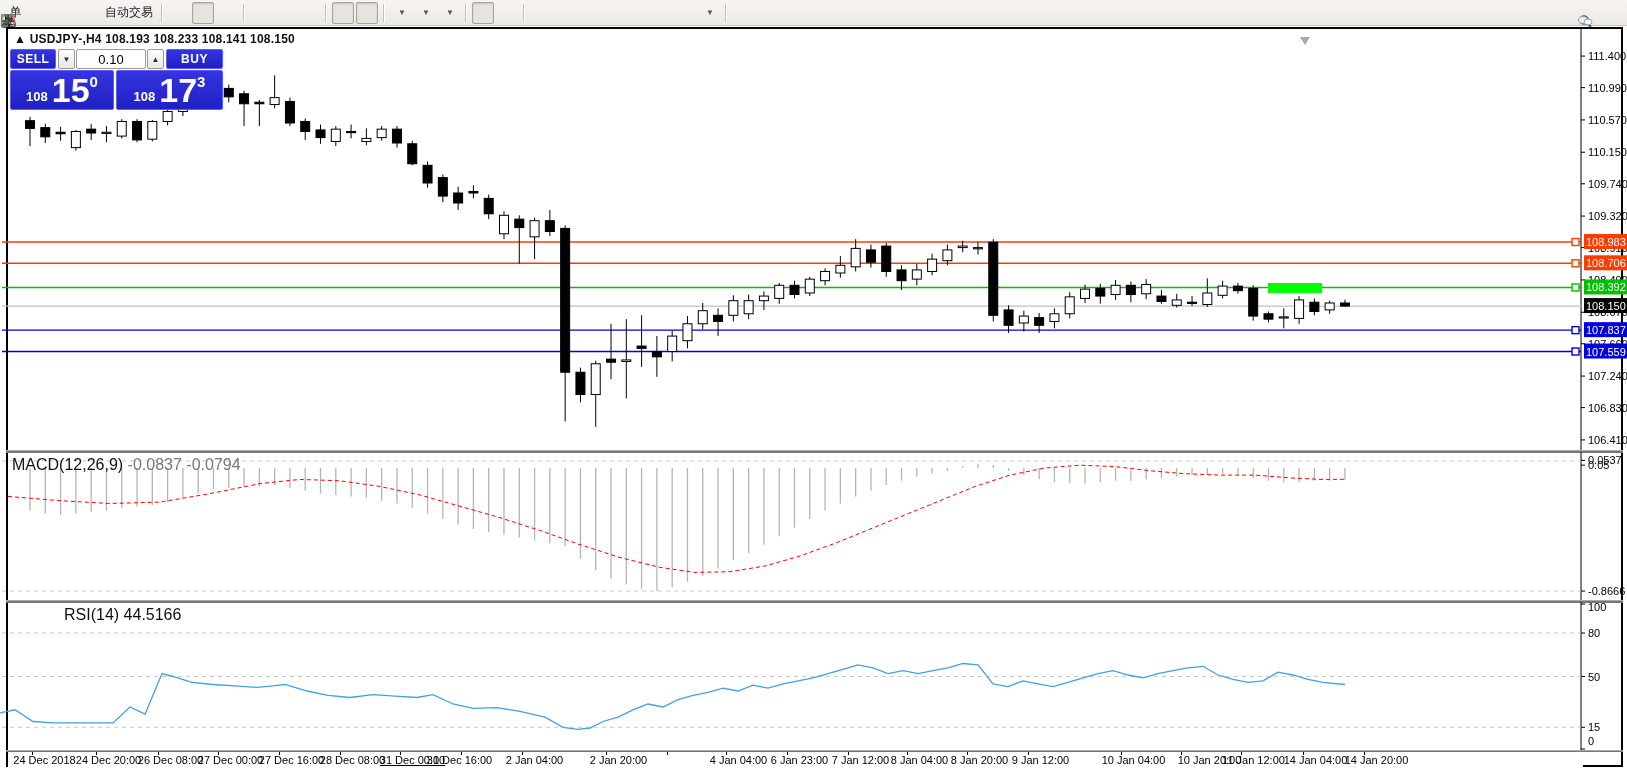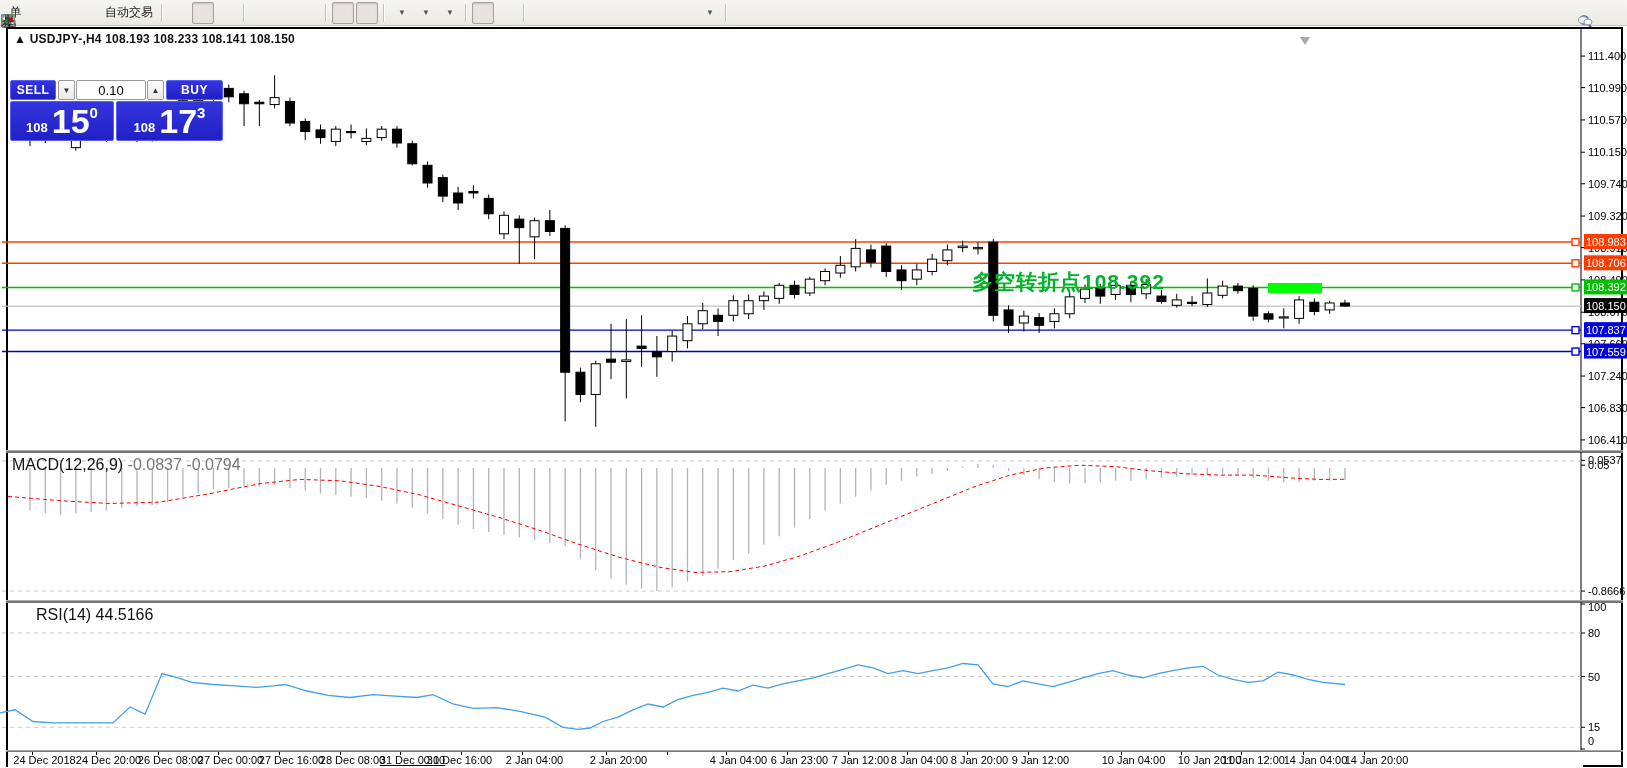--- a/index.html
+++ b/index.html
@@ -23,21 +23,21 @@
   .chart-frame{position:absolute;left:6px;top:27px;width:1617px;height:740px;
                border:2px solid #000;background:#fff;box-sizing:border-box;}
   .divider{position:absolute;left:6px;width:1617px;height:2px;background:#777;
            border-top:1px solid #aaa;}
   svg{position:absolute;left:0;}
   .chart-title{position:absolute;left:14px;top:32px;font-size:12px;font-weight:bold;
                color:#111;letter-spacing:.2px;}
   .panel-label{position:absolute;font-size:16px;color:#111;}
   .annotation{position:absolute;font-weight:bold;font-size:21px;letter-spacing:1px;}
   
-  .trade-panel{position:absolute;left:10px;top:47px;width:213px;height:63px;margin-top:31px;}
+  .trade-panel{position:absolute;left:10px;top:47px;width:213px;height:63px;}
   .tp-btn{position:absolute;background:linear-gradient(#3535e0,#2020c4);color:#fff;
           border:1px solid #5b5bff;border-radius:2px;display:flex;align-items:center;
           justify-content:center;box-sizing:border-box;cursor:default;}
   .tp-small{font-size:12px;font-weight:bold;letter-spacing:.5px;}
   .tp-spin{background:linear-gradient(#fdfdfd,#e8e8e8);color:#333;border:1px solid #9a9a9a;
            font-size:8px;}
   .tp-lot{background:#fff;color:#000;border:1px solid #9a9a9a;font-size:13px;
           justify-content:center;}
   .tp-big{font-weight:bold;}
   .tp-big .b108{font-size:13px;margin-right:4px;position:relative;top:6px;}
@@ -555,21 +555,20 @@
       <span class="bnum">15</span>
       <span class="bsup">0</span>
     </div>
     <div class="tp-btn tp-big" style="left:106px;top:23px;width:107px;height:40px;">
       <span class="b108">108</span>
       <span class="bnum">17</span>
       <span class="bsup">3</span>
     </div>
   </div>
 
-  <div class="annotation" style="left: 972px; top: 268px; color: rgb(0, 180, 42);">多空转折点108.392</div>
 
   <div class="divider" style="top:450px"></div>
   <div class="divider" style="top:600px"></div>
   <div class="divider" style="top:750px;height:1px"></div>
 
   <svg id="macd-svg" style="top:452px" width="1627" height="148">
       <line x1="1581" y1="0" x2="1581" y2="148" stroke="#000"></line>
       <line x1="2" y1="8.899999999999999" x2="1581" y2="8.899999999999999" stroke="#c9c9c9" stroke-dasharray="4 4"></line>
       <line x1="2" y1="139.05720000000002" x2="1581" y2="139.05720000000002" stroke="#c9c9c9" stroke-dasharray="4 4"></line>
       <line x1="30" y1="16" x2="30" y2="58.6" stroke="#b4b4b4" stroke-width="1.3"></line>
@@ -683,21 +682,21 @@
       <text x="1588" y="9" font-size="11" fill="#000">100</text>
       <line x1="1581" y1="31" x2="1585" y2="31" stroke="#000"></line>
       <text x="1588" y="35" font-size="11" fill="#000">80</text>
       <line x1="1581" y1="74.5" x2="1585" y2="74.5" stroke="#000"></line>
       <text x="1588" y="78.5" font-size="11" fill="#000">50</text>
       <line x1="1581" y1="125.25" x2="1585" y2="125.25" stroke="#000"></line>
       <text x="1588" y="129.25" font-size="11" fill="#000">15</text>
       <line x1="1581" y1="147" x2="1585" y2="147" stroke="#000"></line>
       <text x="1588" y="143" font-size="11" fill="#000">0</text>
     </svg>
-  <div class="panel-label" style="left:0;top:606px;padding-left:36px;">
+  <div class="panel-label" style="left:28px;top:606px;padding-left:36px;">
     <span>RSI(14)</span>
     <span>44.5166</span>
   </div>
 
   <div class="time-axis" id="time-axis">
       <div class="ta-tick" style="left: 24px;"></div>
       <div class="ta-label" style="left: 24px;">24 Dec 2018</div>
       <div class="ta-tick" style="left: 88px;"></div>
       <div class="ta-label" style="left: 88px;">24 Dec 20:00</div>
       <div class="ta-tick" style="left: 150px;"></div>

